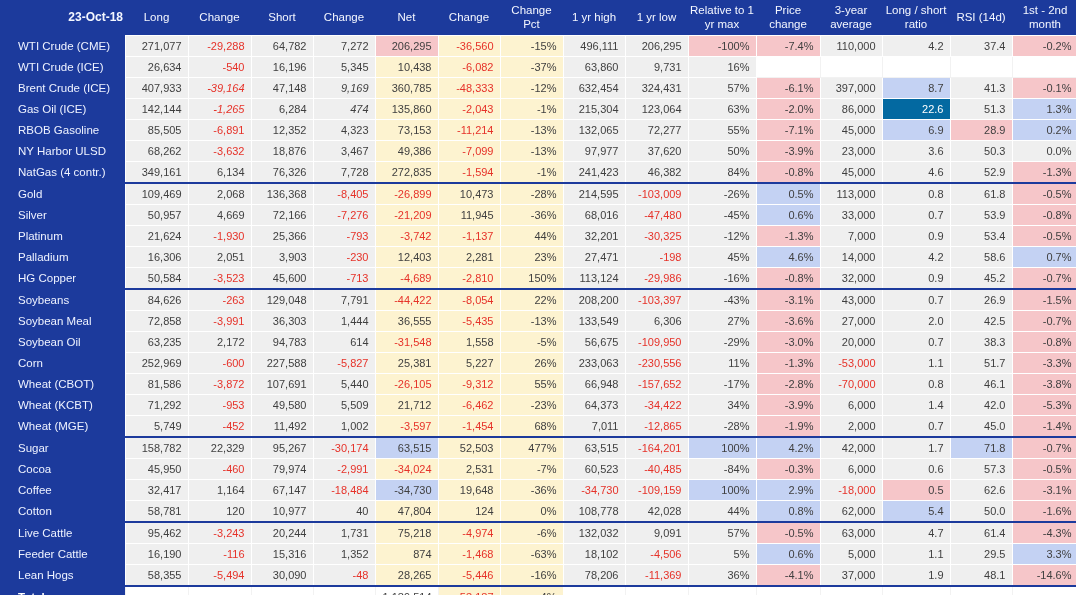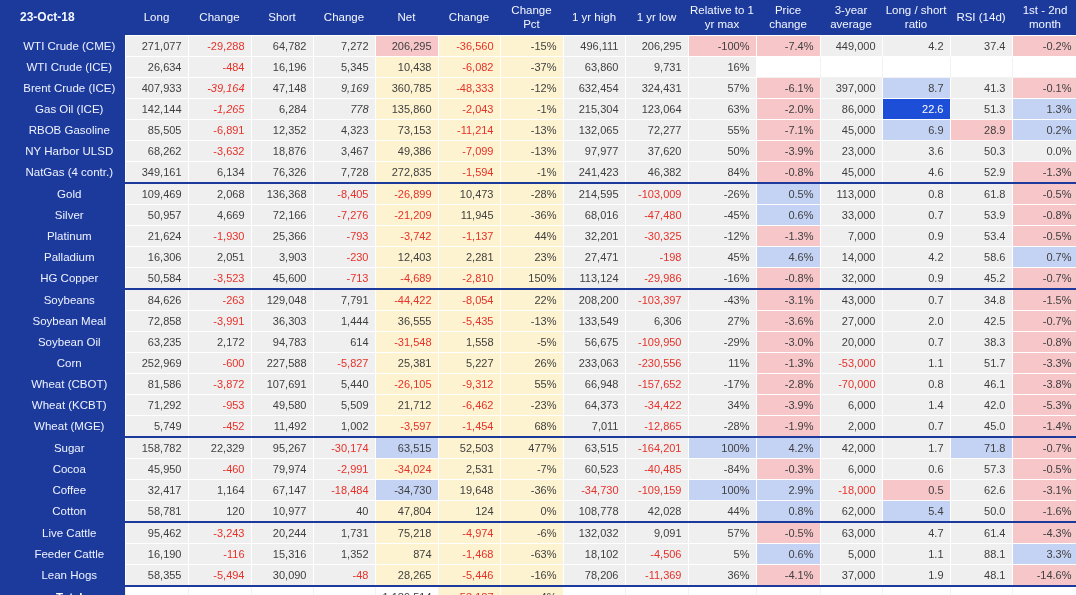--- a/index.html
+++ b/index.html
@@ -1,29 +1,29 @@
 <!DOCTYPE html>
 <html><head>
 <meta charset="utf-8">
 <style>
   html,body{margin:0;padding:0;background:#ffffff;}
   body{font-family:"Liberation Sans","DejaVu Sans",sans-serif;color:#3f3f3f;}
   .wrap{width:1076px;}
   table{border-collapse:collapse;table-layout:fixed;width:1076px;font-size:11px;}
   thead th{background:#1c3a9c;color:#f4f7ff;font-weight:normal;text-align:center;
            vertical-align:middle;line-height:1.25;padding:3px 2px;height:26px;font-size:11.5px;}
-  thead th.corner{text-align:left;padding-left:20px;font-weight:bold;font-size:12px;}
-  tbody th.rowlabel{background:#1c3a9c;color:#eef2ff;font-weight:normal;text-align:center;
+  thead th.corner{text-align:right;padding-left:20px;font-weight:bold;font-size:12px;}
+  tbody th.rowlabel{background:#1c3a9c;color:#eef2ff;font-weight:normal;text-align:left;
            padding:0 4px 0 18px;font-size:11.5px;white-space:nowrap;overflow:hidden;}
   tbody td{height:20px;padding:0 6px 0 2px;text-align:right;border:1px solid #ffffff;
            background:#efefef;white-space:nowrap;overflow:hidden;}
   tbody td.cream{background:#fdf3d0;}
   tbody td.pink{background:#f6c6c9;}
   tbody td.blue{background:#c4d2f3;}
-  tbody td.sblue{background:#1d4ed8;color:#ffffff;}
+  tbody td.sblue{background:#0369a1;color:#ffffff;}
   tbody td.whitebg{background:#ffffff;border-color:#f2f2f2;}
   tbody td.neg{color:#e63229;}
   tbody td.ital{font-style:italic;padding-left:9px;}
   tr.group-start td, tr.group-start th{border-top:2px solid #1c3a9c;}
   tr.total-row th.rowlabel{font-weight:bold;color:#ffffff;}
   tr.total-row td{border-bottom:1px solid #e0e0e0;}
 </style>
 </head>
 <body>
 
@@ -74,29 +74,29 @@
           <td class="neg">-29,288</td>
           <td>64,782</td>
           <td>7,272</td>
           <td class="pink">206,295</td>
           <td class="cream neg">-36,560</td>
           <td class="cream">-15%</td>
           <td>496,111</td>
           <td>206,295</td>
           <td class="pink">-100%</td>
           <td class="pink">-7.4%</td>
-          <td>449,000</td>
+          <td>110,000</td>
           <td>4.2</td>
           <td>37.4</td>
           <td class="pink">-0.2%</td>
         </tr>
         <tr>
           <th class="rowlabel">WTI Crude (ICE)</th>
           <td>26,634</td>
-          <td class="neg">-484</td>
+          <td class="neg">-540</td>
           <td>16,196</td>
           <td>5,345</td>
           <td class="cream">10,438</td>
           <td class="cream neg">-6,082</td>
           <td class="cream">-37%</td>
           <td>63,860</td>
           <td>9,731</td>
           <td>16%</td>
           <td class="whitebg"></td>
           <td class="whitebg"></td>
@@ -120,21 +120,21 @@
           <td>397,000</td>
           <td class="blue">8.7</td>
           <td>41.3</td>
           <td class="pink">-0.1%</td>
         </tr>
         <tr>
           <th class="rowlabel">Gas Oil (ICE)</th>
           <td>142,144</td>
           <td class="neg ital">-1,265</td>
           <td>6,284</td>
-          <td class="ital">778</td>
+          <td class="ital">474</td>
           <td class="cream">135,860</td>
           <td class="cream neg">-2,043</td>
           <td class="cream">-1%</td>
           <td>215,304</td>
           <td>123,064</td>
           <td>63%</td>
           <td class="pink">-2.0%</td>
           <td>86,000</td>
           <td class="sblue">22.6</td>
           <td>51.3</td>
@@ -292,21 +292,21 @@
           <td>7,791</td>
           <td class="cream neg">-44,422</td>
           <td class="cream neg">-8,054</td>
           <td class="cream">22%</td>
           <td>208,200</td>
           <td class="neg">-103,397</td>
           <td>-43%</td>
           <td class="pink">-3.1%</td>
           <td>43,000</td>
           <td>0.7</td>
-          <td>34.8</td>
+          <td>26.9</td>
           <td class="pink">-1.5%</td>
         </tr>
         <tr>
           <th class="rowlabel">Soybean Meal</th>
           <td>72,858</td>
           <td class="neg">-3,991</td>
           <td>36,303</td>
           <td>1,444</td>
           <td class="cream">36,555</td>
           <td class="cream neg">-5,435</td>
@@ -508,21 +508,21 @@
           <td>1,352</td>
           <td class="cream">874</td>
           <td class="cream neg">-1,468</td>
           <td class="cream">-63%</td>
           <td>18,102</td>
           <td class="neg">-4,506</td>
           <td>5%</td>
           <td class="blue">0.6%</td>
           <td>5,000</td>
           <td>1.1</td>
-          <td>88.1</td>
+          <td>29.5</td>
           <td class="blue">3.3%</td>
         </tr>
         <tr>
           <th class="rowlabel">Lean Hogs</th>
           <td>58,355</td>
           <td class="neg">-5,494</td>
           <td>30,090</td>
           <td class="neg">-48</td>
           <td class="cream">28,265</td>
           <td class="cream neg">-5,446</td>

